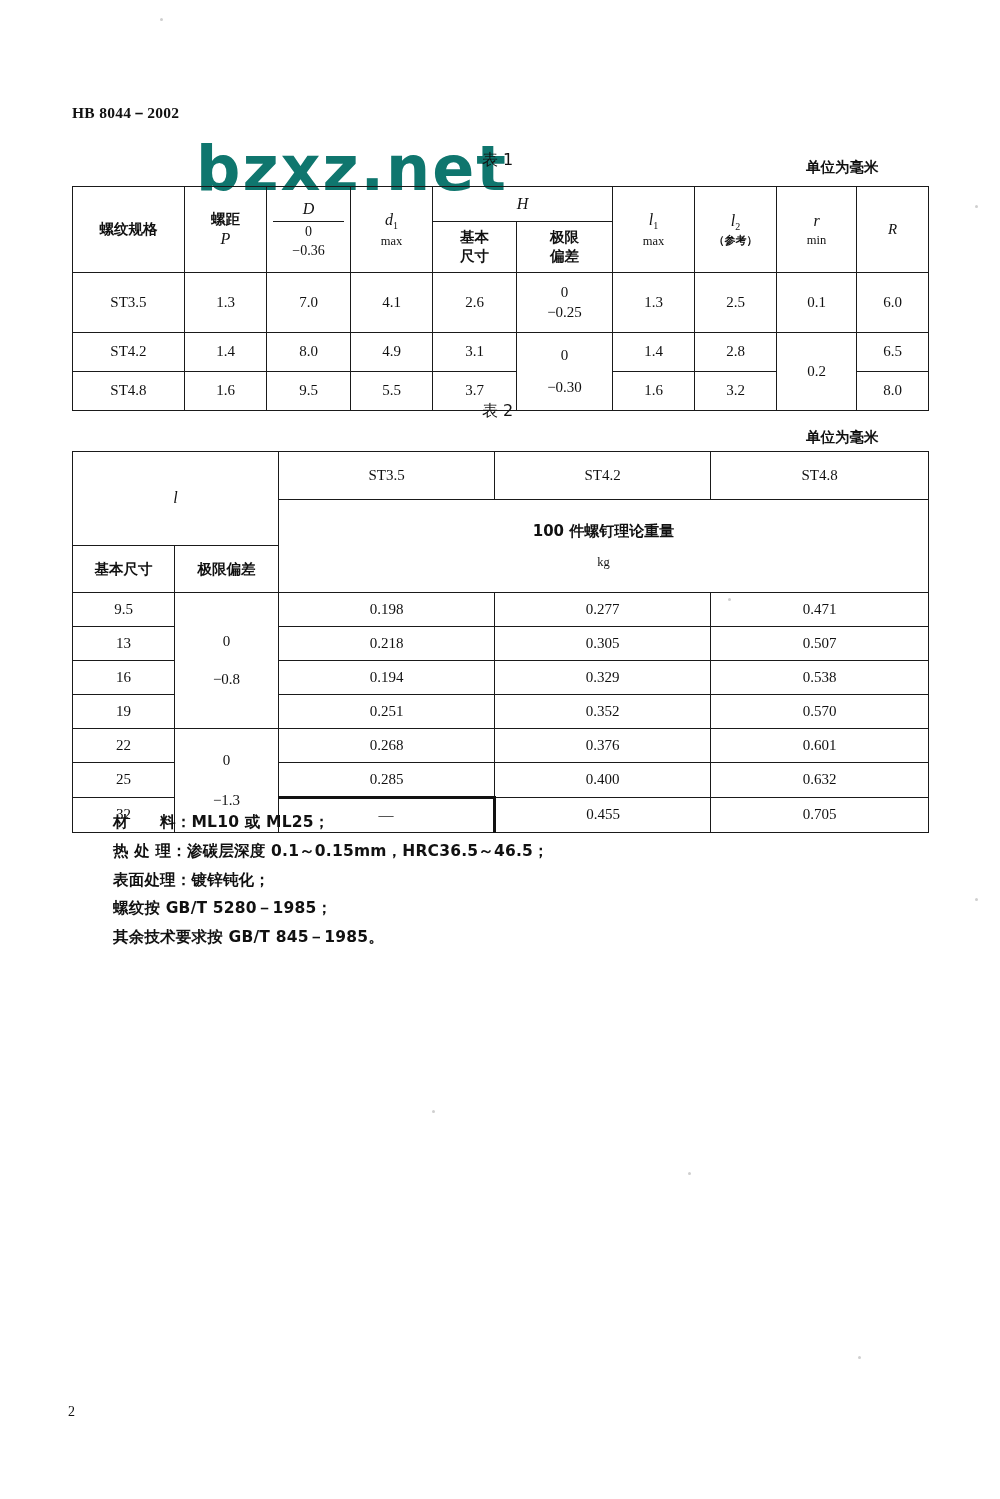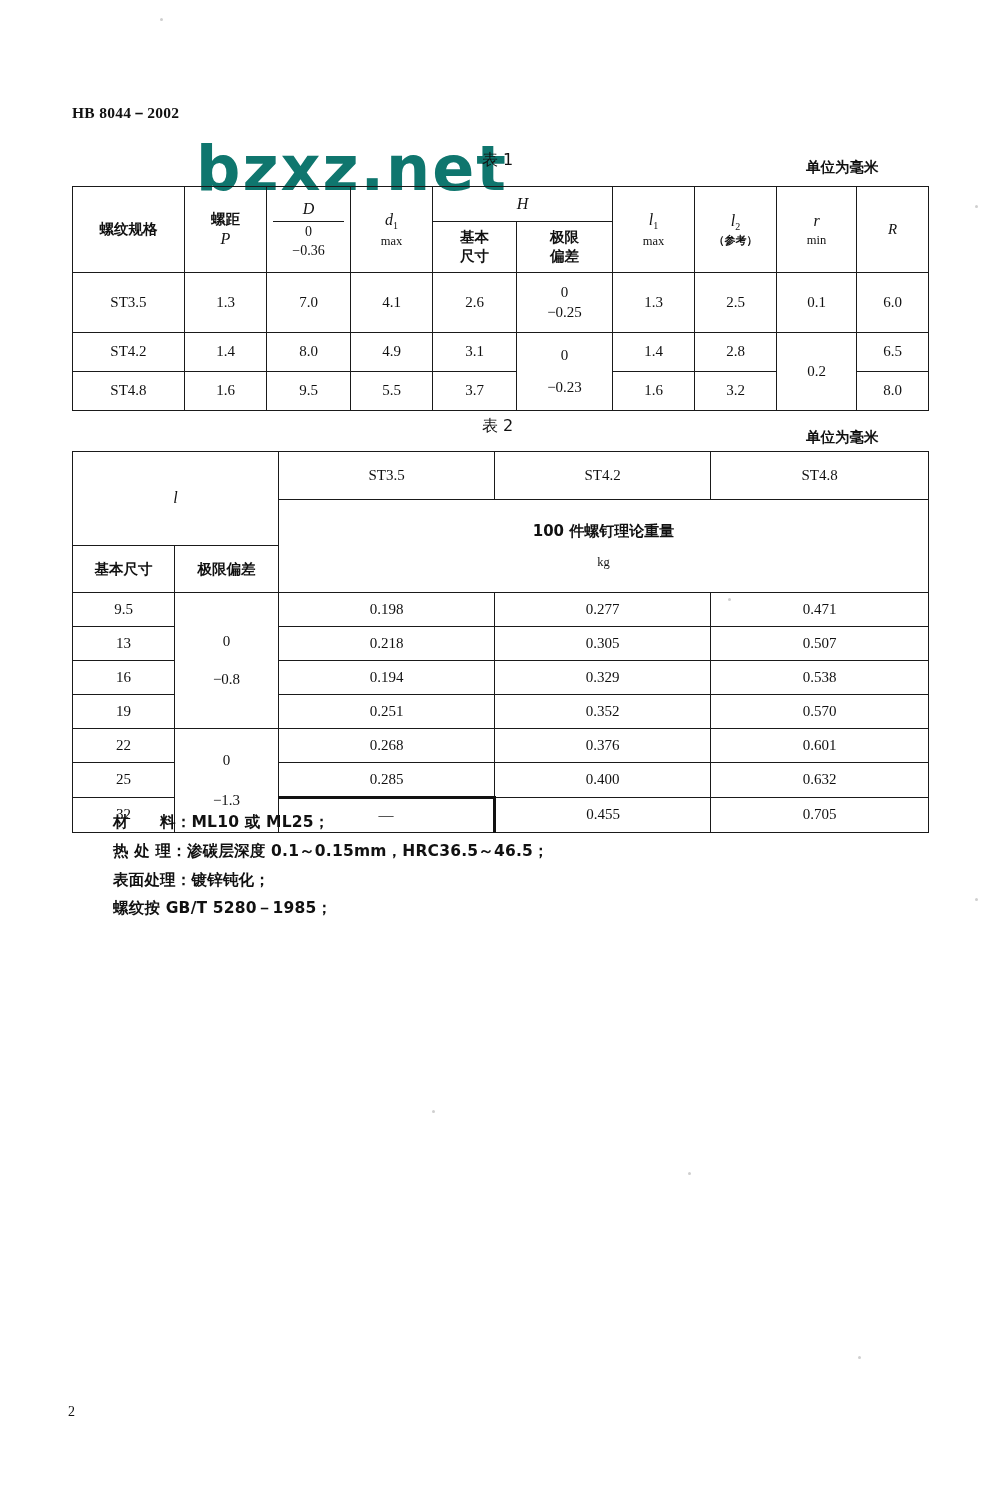--- a/index.html
+++ b/index.html
@@ -242,21 +242,21 @@
 
         <tr class="r-data">
           <td>ST4.2</td>
           <td>1.4</td>
           <td>8.0</td>
           <td>4.9</td>
           <td>3.1</td>
           <td rowspan="2">
             <span class="stack">
               <span class="t">0</span>
-              <span class="t" style="margin-top:12px">−0.23</span>
+              <span class="t" style="margin-top:12px">−0.30</span>
             </span>
           </td>
           <td>1.4</td>
           <td>2.8</td>
           <td rowspan="2">0.2</td>
           <td>6.5</td>
         </tr>
 
         <tr class="r-data">
           <td>ST4.8</td>
@@ -264,21 +264,21 @@
           <td>9.5</td>
           <td>5.5</td>
           <td>3.7</td>
           <td>1.6</td>
           <td>3.2</td>
           <td>8.0</td>
         </tr>
       </tbody>
     </table>
 
-    <div class="tbl-caption" style="left:482px;top:416px;">表 2</div>
+    <div class="tbl-caption" style="left:482px;top:401px;">表 2</div>
     <div class="tbl-unit" style="left:806px;top:428px;">单位为毫米</div>
 
     <table class="doc" id="table2">
       <colgroup>
         <col style="width:102px">
           <col style="width:104px">
         <col style="width:216px">
           <col style="width:216px">
           <col style="width:218px">
       </colgroup>
@@ -360,18 +360,19 @@
           <td>0.705</td>
         </tr>
       </tbody>
     </table>
 
     <div class="notes">
       <div>材　　料：ML10 或 ML25；</div>
       <div>热 处 理：渗碳层深度 0.1～0.15mm，HRC36.5～46.5；</div>
       <div>表面处理：镀锌钝化；</div>
       <div>螺纹按 GB/T 5280－1985；</div>
+      <div>其余技术要求按 GB/T 845－1985。</div>
     </div>
 
     <div class="page-num">2</div>
 
   </div>
 </div>
 
 </body></html>

